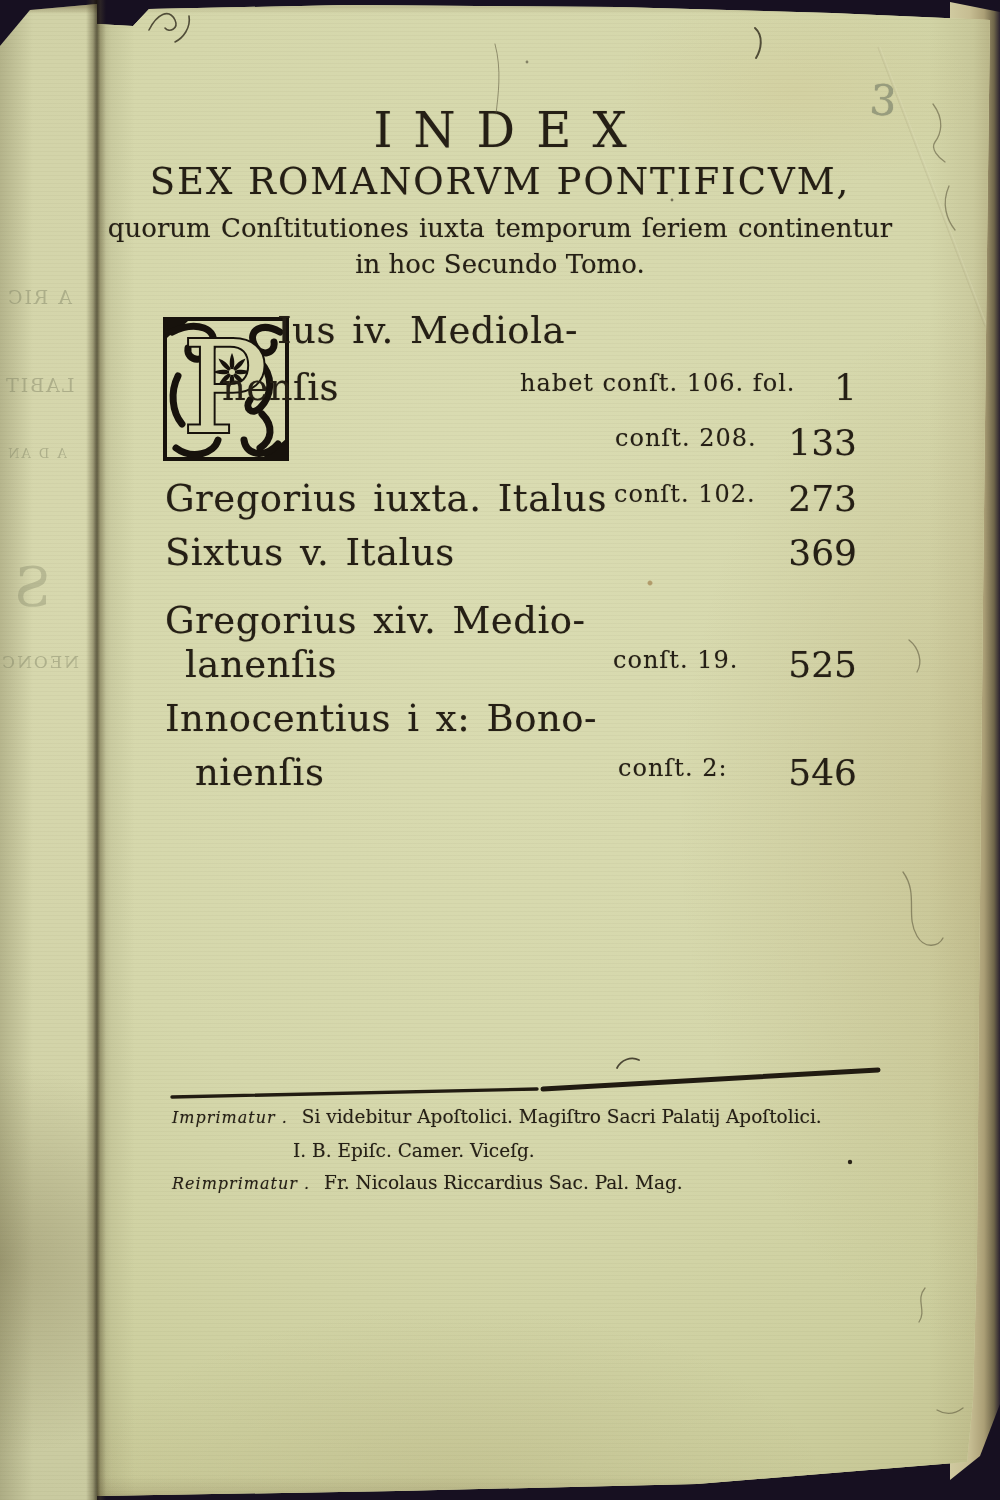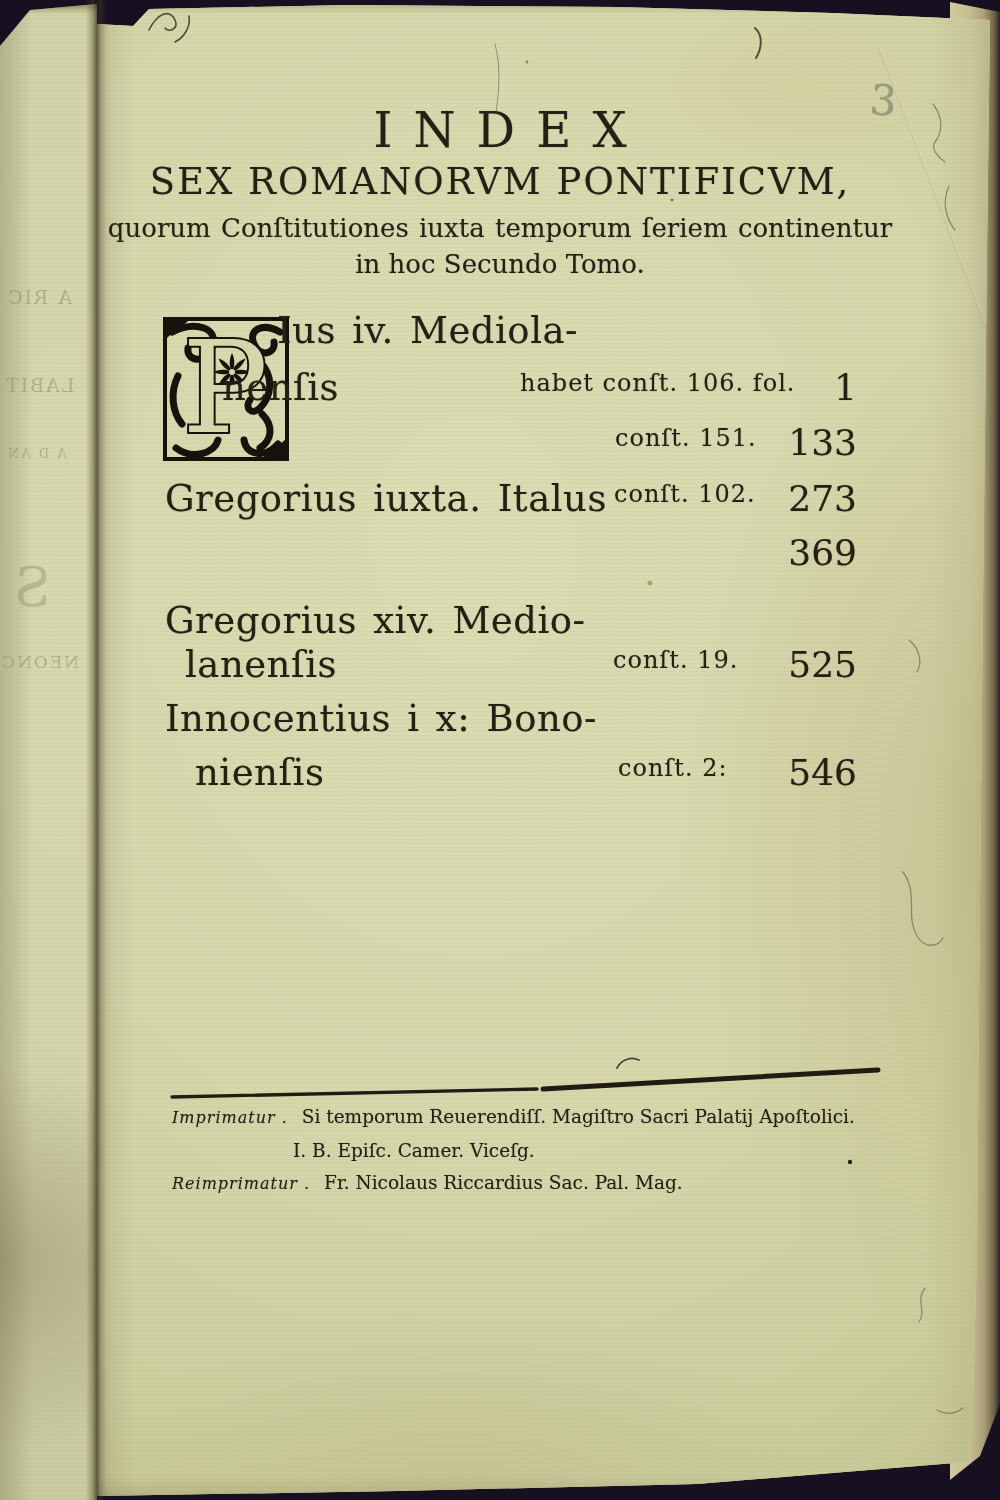--- a/index.html
+++ b/index.html
@@ -181,29 +181,30 @@
         <span class="name">Ius iv. Mediola-</span>
         <span class="ref"></span>
         <span class="folio"></span>
       </div>
       <div class="row r1">
         <span class="name">nenſis</span>
         <span class="ref">habet conſt. 106. fol.</span>
         <span class="folio">1</span>
       </div>
       <div class="row r2">
-        <span class="ref">conſt. 151.</span>
+        <span class="ref">conſt. 208.</span>
         <span class="folio">133</span>
       </div>
       <div class="row r3">
         <span class="name">Gregorius iuxta. Italus</span>
         <span class="ref">conſt. 102.</span>
         <span class="folio">273</span>
       </div>
       <div class="row r4">
+        <span class="name">Sixtus v. Italus</span>
         <span class="folio">369</span>
       </div>
       <div class="row r5">
         <span class="name">Gregorius xiv. Medio-</span>
         <span class="ref"></span>
         <span class="folio"></span>
       </div>
       <div class="row r6">
         <span class="name">lanenſis</span>
         <span class="ref">conſt. 19.</span>
@@ -241,21 +242,21 @@
         <path d="M840,1410 c10,6 18,4 26,-2"></path>
         <path d="M520,1068 c4,-8 14,-12 22,-8" stroke="rgba(40,34,22,.8)" stroke-width="1.8"></path>
       </g>
       <circle cx="753" cy="1162" r="2.2" fill="#2a2418"></circle>
       <circle cx="575" cy="200" r="1.4" fill="rgba(50,44,30,.6)"></circle>
       <circle cx="430" cy="62" r="1.4" fill="rgba(50,44,30,.5)"></circle>
     </svg>
 
     <div>
       <div class="imp imp1">
-        <span class="lbl">Imprimatur .</span><span>Si temporum Reuerendiſſ. Magiſtro Sacri Palatij Apoſtolici.</span>
+        <span class="lbl">Imprimatur .</span><span>Si videbitur Apoſtolici. Magiſtro Sacri Palatij Apoſtolici.</span>
       </div>
       <div class="imp imp2">I. B. Epiſc. Camer. Viceſg.</div>
       <div class="imp imp3">
         <span class="lbl">Reimprimatur .</span><span>Fr. Nicolaus Riccardius Sac. Pal. Mag.</span>
       </div>
     </div>
 
   </div>
 </div>
 

